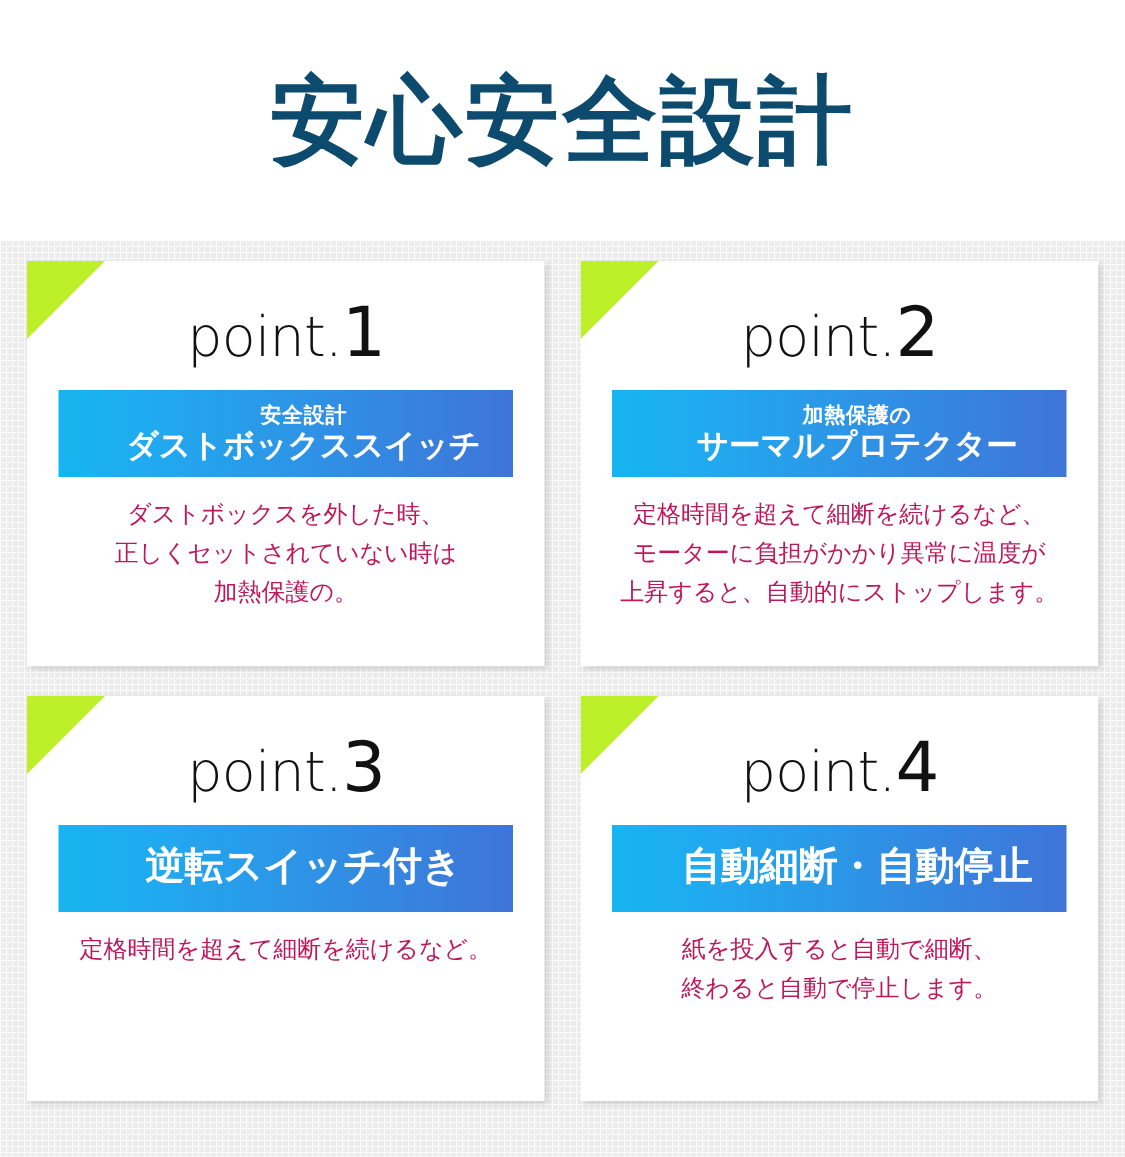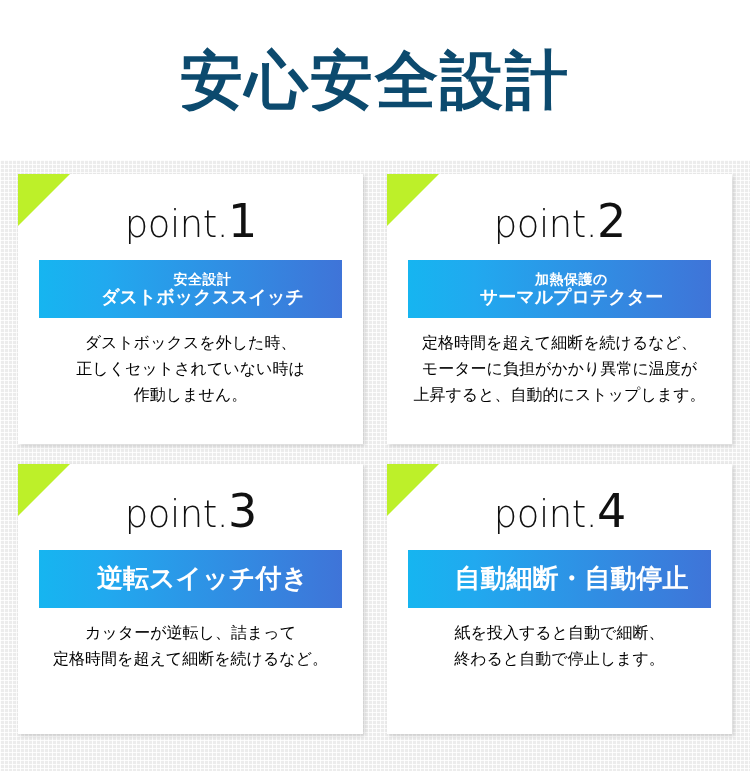--- a/index.html
+++ b/index.html
@@ -112,35 +112,35 @@
   }
   .banner.single { justify-content:center; }
 
   .banner-sub {
     font-size:14px;
     font-weight:bold;
     line-height:1.15;
     letter-spacing:0.5px;
   }
   .banner-main {
-    font-size:18px;
+    font-size:21px;
     font-weight:bold;
     line-height:1.15;
     letter-spacing:0px;
     white-space:nowrap;
   }
   .banner.single .banner-main { font-size:26px; }
 
   .body-text {
     margin:12px 0 0 0;
     padding:0 20px;
     font-family:"DejaVu Sans", sans-serif;
     font-size:16px;
     line-height:1.62;
-    color:#000000;
+    color:#be185d;
     text-align:center;
   }
   .body-text .ln { display:block; white-space:nowrap; }
 </style>
 </head>
 <body>
 
 <div id="header">
   <h1 id="page-title">安心安全設計</h1>
 </div>
@@ -153,21 +153,21 @@
       <div class="point-label">
         <span class="point-word">point.</span><span class="point-num">1</span>
       </div>
       <div class="banner">
         <span class="banner-sub">安全設計</span>
         <span class="banner-main">ダストボックススイッチ</span>
       </div>
       <div class="body-text">
         <span class="ln">ダストボックスを外した時、</span>
         <span class="ln">正しくセットされていない時は</span>
-        <span class="ln">作動しません。</span>
+        <span class="ln">加熱保護の。</span>
       </div>
     </div>
 
     <div class="card">
       <div class="corner-triangle"></div>
       <div class="point-label">
         <span class="point-word">point.</span><span class="point-num">2</span>
       </div>
       <div class="banner">
         <span class="banner-sub">加熱保護の</span>
@@ -182,21 +182,20 @@
 
     <div class="card">
       <div class="corner-triangle"></div>
       <div class="point-label">
         <span class="point-word">point.</span><span class="point-num">3</span>
       </div>
       <div class="banner single">
         <span class="banner-main">逆転スイッチ付き</span>
       </div>
       <div class="body-text">
-        <span class="ln">カッターが逆転し、詰まって</span>
         <span class="ln">定格時間を超えて細断を続けるなど。</span>
       </div>
     </div>
 
     <div class="card">
       <div class="corner-triangle"></div>
       <div class="point-label">
         <span class="point-word">point.</span><span class="point-num">4</span>
       </div>
       <div class="banner single">

